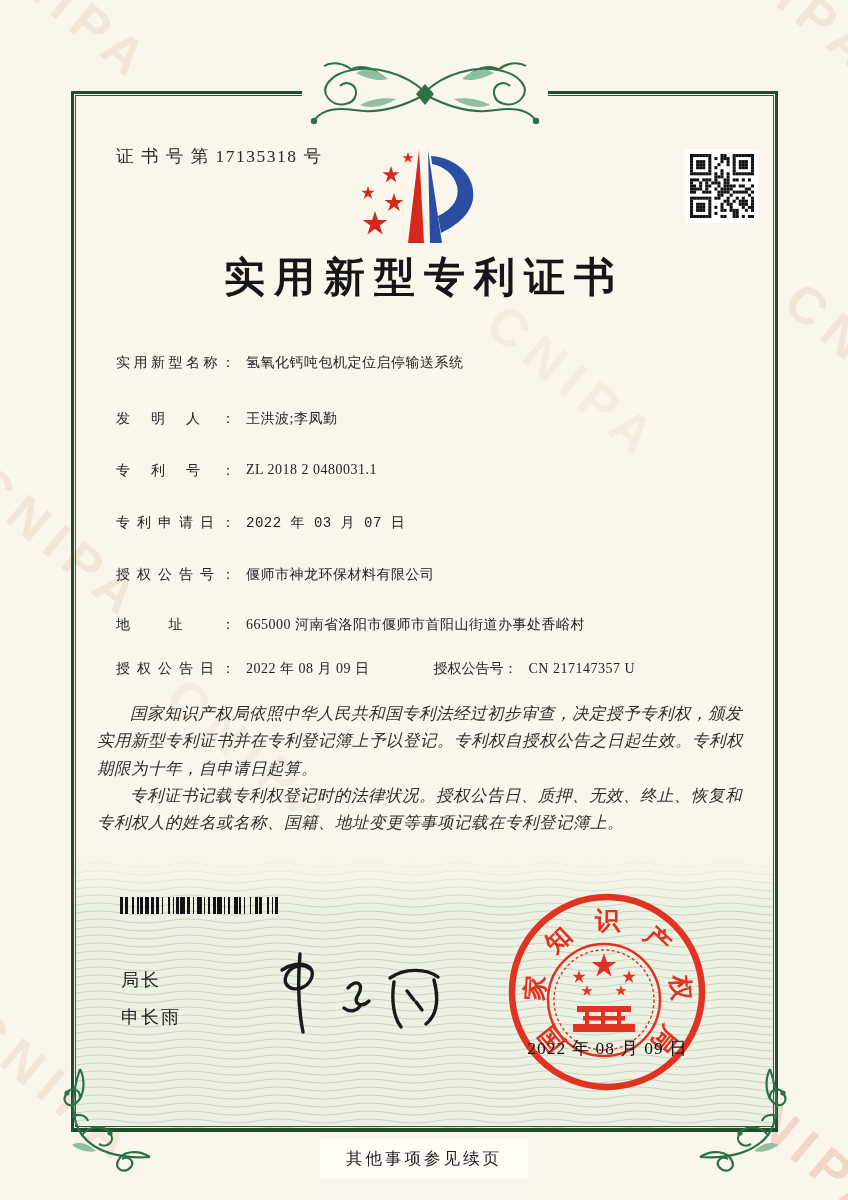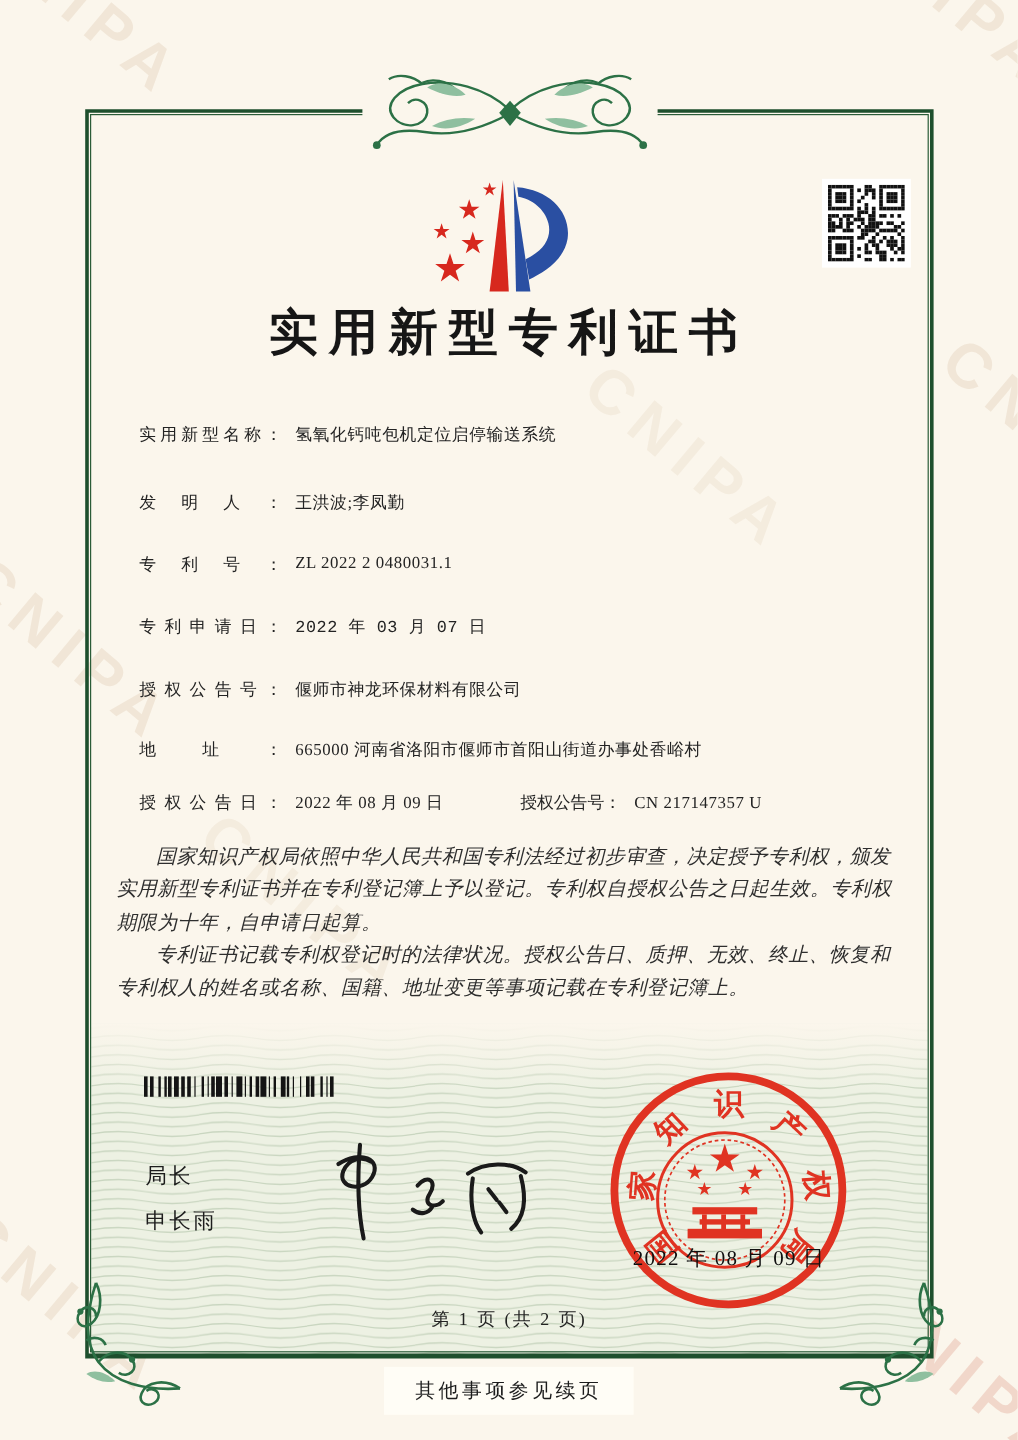--- a/index.html
+++ b/index.html
@@ -145,20 +145,21 @@
       <path d="M28,6 C34,18 32,34 24,40 C16,46 9,38 15,30 C19,24 28,26 28,34"></path>
       <path d="M98,94 C86,86 70,88 66,98 C62,107 73,111 79,104 C83,98 76,92 70,96"></path>
       <path d="M30,72 C38,62 52,62 58,70 C64,78 55,86 47,81"></path>
       <path d="M20,54 C26,50 34,52 36,58"></path>
     </g>
     <circle cx="15" cy="30" r="2.6" fill="#2c7146"></circle>
     <circle cx="58" cy="70" r="2.6" fill="#2c7146"></circle>
     <path fill="#8fbf9f" d="M44,88 C36,80 26,78 20,82 C28,88 36,90 44,88 Z"></path>
   </svg>
 
+  <div class="cert-no">证 书 号 第 17135318 号</div>
 
   <svg class="logo" width="124" height="102" viewBox="0 0 124 102">
     <path d="M74,10 C101,12 119,31 116,53 C113,71 96,81 84,87 L81,70 C96,63 103,52 100,40 C97,28 86,20 75,18 Z" fill="#2a4fa2"></path>
     <polygon points="62,4 67,97 51,97" fill="#d7281e"></polygon>
     <polygon points="71,4 85,97 73,97" fill="#2a4fa2"></polygon>
     <polygon fill="#d7281e" points="18.00,65.00 20.92,73.98 30.36,73.98 22.72,79.53 25.64,88.52 18.00,82.97 10.36,88.52 13.28,79.53 5.64,73.98 15.08,73.98"></polygon>
     <polygon fill="#d7281e" points="37.00,47.00 39.25,53.91 46.51,53.91 40.63,58.18 42.88,65.09 37.00,60.82 31.12,65.09 33.37,58.18 27.49,53.91 34.75,53.91"></polygon>
     <polygon fill="#d7281e" points="11.00,40.00 12.57,44.84 17.66,44.84 13.54,47.83 15.11,52.66 11.00,49.67 6.89,52.66 8.46,47.83 4.34,44.84 9.43,44.84"></polygon>
     <polygon fill="#d7281e" points="34.00,20.00 36.02,26.22 42.56,26.22 37.27,30.06 39.29,36.28 34.00,32.44 28.71,36.28 30.73,30.06 25.44,26.22 31.98,26.22"></polygon>
     <polygon fill="#d7281e" points="51.00,6.00 52.35,10.15 56.71,10.15 53.18,12.71 54.53,16.85 51.00,14.29 47.47,16.85 48.82,12.71 45.29,10.15 49.65,10.15"></polygon>
@@ -397,21 +398,21 @@
 
   <div class="title">实用新型专利证书</div>
 
   <div class="frow" style="top:354px;">
     <span class="flabel">实用新型名称：</span><span class="fvalue">氢氧化钙吨包机定位启停输送系统</span>
   </div>
   <div class="frow" style="top:410px;">
     <span class="flabel">发明人：</span><span class="fvalue">王洪波;李凤勤</span>
   </div>
   <div class="frow" style="top:462px;">
-    <span class="flabel">专利号：</span><span class="fvalue">ZL 2022 2 0480031.1</span>
+    <span class="flabel">专利号：</span><span class="fvalue">ZL 2018 2 0480031.1</span>
   </div>
   <div class="frow" style="top:514px;font-family:Liberation Mono, monospace;">
     <span class="flabel">专利申请日：</span><span class="fvalue">2022 年 03 月 07 日</span>
   </div>
   <div class="frow" style="top:566px;">
     <span class="flabel">授权公告号：</span><span class="fvalue">偃师市神龙环保材料有限公司</span>
   </div>
   <div class="frow" style="top:616px;">
     <span class="flabel">地址：</span><span class="fvalue">665000 河南省洛阳市偃师市首阳山街道办事处香峪村</span>
   </div>
@@ -467,16 +468,15 @@
         <span style="transform: translate(-50%, -50%) rotate(-86deg) translateY(-73px);">家</span>
         <span style="transform: translate(-50%, -50%) rotate(-43deg) translateY(-73px);">知</span>
         <span style="transform: translate(-50%, -50%) rotate(0deg) translateY(-73px);">识</span>
         <span style="transform: translate(-50%, -50%) rotate(43deg) translateY(-73px);">产</span>
         <span style="transform: translate(-50%, -50%) rotate(86deg) translateY(-73px);">权</span>
         <span style="transform: translate(-50%, -50%) rotate(129deg) translateY(-73px);">局</span>
       </div>
     <div class="seal-date">2022 年 08 月 09 日</div>
   </div>
 
-  <div class="page-no">第 1 页 (共 2 页)</div>
   <div class="footer-note">其他事项参见续页</div>
 
 </div>
 
 </body></html>

